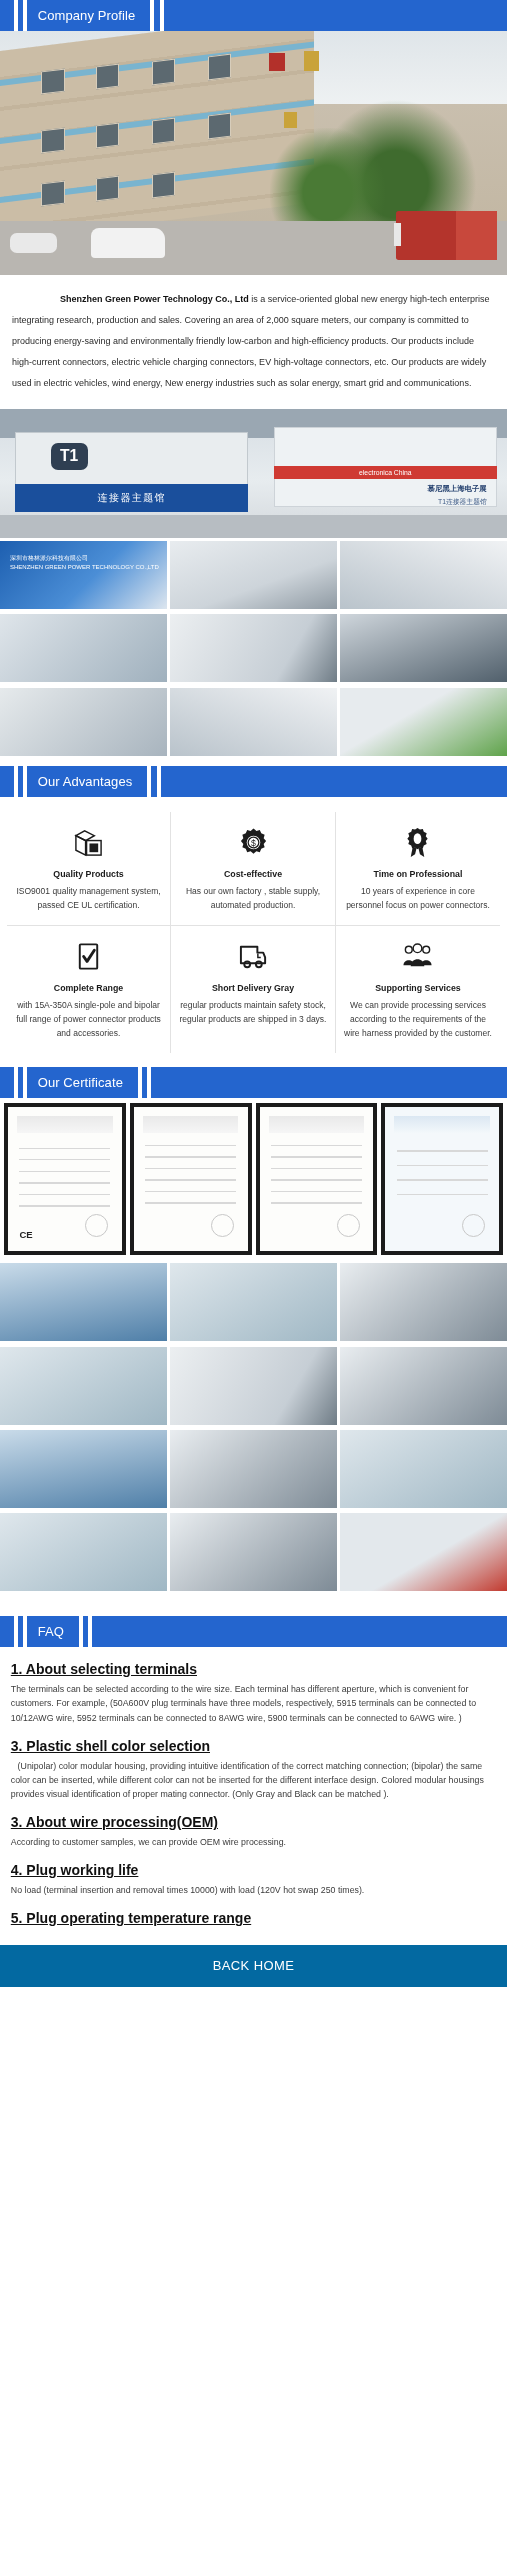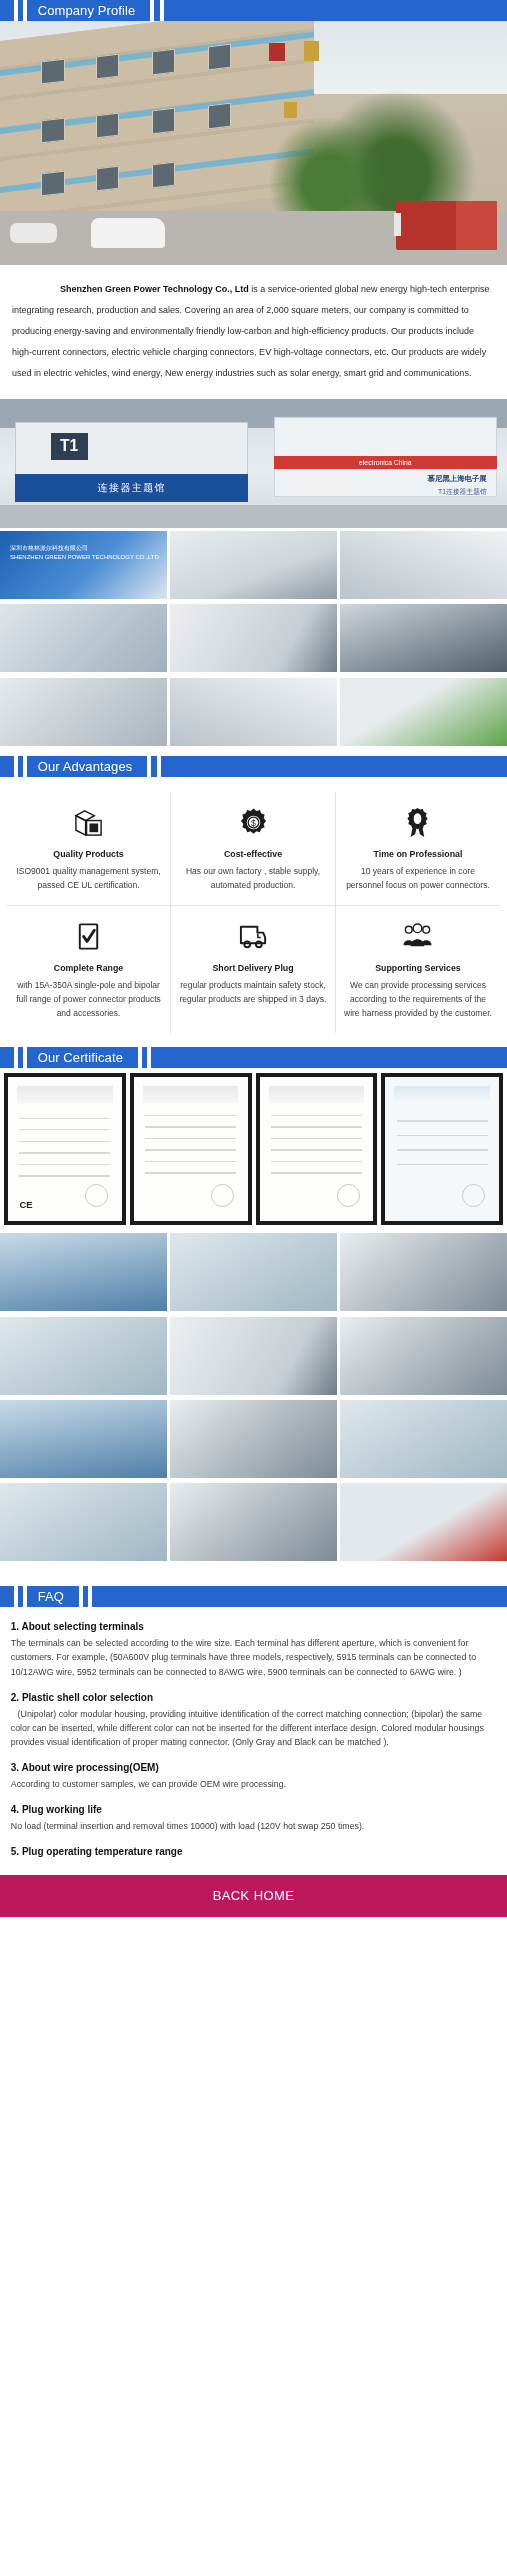--- a/index.html
+++ b/index.html
@@ -5,21 +5,21 @@
   * { box-sizing: border-box; margin: 0; padding: 0; }
   html, body {
     width: 507px;
     background: #ffffff;
     font-family: "Liberation Sans", sans-serif;
   }
   .page { width: 507px; position: relative; overflow: hidden; }
 
   
   .sec-bar {
-    height: 21px;
+    height: 31px;
     background: #2465ce;
     display: flex;
     align-items: stretch;
     width: 100%;
   }
   .sb-gap { width: 4px; background: #ffffff; }
   .sb-stub { width: 13.5px; background: #2465ce; }
   .sb-label {
     background: #2465ce;
     color: #ffffff;
@@ -55,21 +55,21 @@
   .bldg .truckcab { position:absolute; bottom:6%; right:2%; width:41px; height:49px; background:#c8483c; }
   .bldg .signA { position:absolute; top:9%; left:53%; width:16px;height:17.6px; background:#b3302a; }
   .bldg .signB { position:absolute; top:8%; left:60%; width:15px;height:20px; background:#c9a33a; }
   .bldg .signC { position:absolute; top:33%; left:56%; width:13.5px;height:16px; background:#c9a33a; }
   .bldg .person { position:absolute; bottom:12%; right:21%; width:6.8px; height:23px; background:#e8e8e8; }
 
   
   .expo { height: 129px; background: linear-gradient(#d6dde3, #e7ecef 55%, #d3d8dc 100%); }
   .expo .roof { position:absolute; left:0; top:0; width:100%; height:22%; background:#9aa7b2; }
   .expo .booth { position:absolute; left:3%; top:18%; width:46%; height:58%; background:#e9edef; border:0.7px solid #c2c9ce; }
-  .expo .t1 { position:absolute; left:10%; top:26%; width:37px; height:27px; background:#2f3f52; color:#fff; font-size:15.6px; display:flex; align-items:center; justify-content:center; font-weight:bold;}
+  .expo .t1 { position:absolute; left:10%; top:26%; width:37px; height:27px; background:#2f3f52; color:#fff; font-size:15.6px; display:flex; align-items:center; justify-content:center; font-weight:bold;border-radius:7px;}
   .expo .cnband { position:absolute; left:3%; top:58%; width:46%; height:22%; background:#1a4f9c; }
   .expo .right { position:absolute; right:2%; top:14%; width:44%; height:62%; background:#eef2f4; border:0.7px solid #cdd3d8; }
   .expo .redbar { position:absolute; right:2%; top:44%; width:44%; height:10%; background:#cf3a33; }
   .expo .flr { position:absolute; left:0; bottom:0; width:100%; height:18%; background:#b7bdc2; }
 
   
   .strip { display: flex; gap: 2.7px; padding: 2.7px 0; }
   .strip > div { flex: 1; height: 68px; position: relative; overflow: hidden; }
   .ph-a { background: linear-gradient(135deg,#1d5fb0,#4b8ed6 55%,#dde6ef); }
   .ph-b { background: linear-gradient(160deg,#e8ecef,#cdd4da 60%,#8f9aa3); }
@@ -127,32 +127,32 @@
   .cert-red { position:absolute; left:0; top:0; width:100%; height:100%;
      background: linear-gradient(#fff 0 10%, #fff 100%); }
   .cert-red .band { position:absolute; left:0; top:0; width:100%; height:12%; background:#c0392b; }
   .cert-red .cnt { position:absolute; left:50%; transform:translateX(-50%); top:18%;
      font-size:8px; color:#c0392b; font-weight:bold; letter-spacing:1.4px;}
   .cert .ce { position:absolute; left:10%; bottom:8%; font-size:9.5px; font-weight:bold; color:#222; }
 
   
   .faq { padding: 12px 10.8px 13.5px 10.8px; }
   .faq h3 {
-    font-size: 10px; font-weight: bold; color: #111;
-    margin: 0 0 2px 0; line-height: 1.5;
+    font-size: 14px; font-weight: bold; color: #111;
+    margin: 0 0 2px 0; line-height: 1.5; text-decoration: underline;
   }
   .faq p {
     font-size: 8.8px; color: #3b3b3b; line-height: 1.62;
     margin: 0 0 10.8px 0;
   }
   .faq .indent { text-indent: 6.8px; }
 
   
   .backhome {
-    height: 42px; background: #be185d; color: #ffffff;
+    height: 42px; background: #0369a1; color: #ffffff;
     display: flex; align-items: center; justify-content: center;
     font-size: 13px; letter-spacing: 0.4px;
   }
 </style>
 </head>
 <body>
 
 <div class="page">
 
   <div class="sec-bar">
@@ -309,21 +309,21 @@
 
       <div class="adv-cell">
         <div class="adv-icon">
           <svg viewBox="0 0 64 64">
             <path d="M6 12 L40 12 L40 24 L52 24 L56 34 L56 46 L6 46 Z" fill="none" stroke="#1c1c1c" stroke-width="4" stroke-linejoin="round"></path>
             <circle cx="19" cy="48" r="6" fill="none" stroke="#1c1c1c" stroke-width="4"></circle>
             <circle cx="43" cy="48" r="6" fill="none" stroke="#1c1c1c" stroke-width="4"></circle>
             <path d="M41 26 L41 34 L47 34" fill="none" stroke="#1c1c1c" stroke-width="3"></path>
           </svg>
         </div>
-        <div class="adv-title">Short Delivery Plug</div>
+        <div class="adv-title">Short Delivery Gray</div>
         <div class="adv-desc">regular products maintain safety stock, regular products are shipped in 3 days.</div>
       </div>
 
       <div class="adv-cell">
         <div class="adv-icon">
           <svg viewBox="0 0 64 64">
             <circle cx="14" cy="18" r="7" fill="none" stroke="#1c1c1c" stroke-width="3"></circle>
             <circle cx="50" cy="18" r="7" fill="none" stroke="#1c1c1c" stroke-width="3"></circle>
             <circle cx="32" cy="15" r="9" fill="none" stroke="#1c1c1c" stroke-width="3"></circle>
             <path d="M3 50 C3 36 25 36 25 50 Z" fill="#1c1c1c"></path>
@@ -430,21 +430,21 @@
     <div class="sb-gap"></div>
     <div class="sb-stub" style="width:5.4px"></div>
     <div class="sb-gap"></div>
     <div class="sb-rest"></div>
   </div>
 
   <div class="faq">
     <h3>1. About selecting terminals</h3>
     <p>The terminals can be selected according to the wire size. Each terminal has different aperture, which is convenient for customers. For example, (50A600V plug terminals have three models, respectively, 5915 terminals can be connected to 10/12AWG wire, 5952 terminals can be connected to 8AWG wire, 5900 terminals can be connected to 6AWG wire. )</p>
 
-    <h3>2. Plastic shell color selection</h3>
+    <h3>3. Plastic shell color selection</h3>
     <p class="indent">(Unipolar) color modular housing, providing intuitive identification of the correct matching connection; (bipolar) the same color can be inserted, while different color can not be inserted for the different interface design. Colored modular housings provides visual identification of proper mating connector. (Only Gray and Black can be matched ).</p>
 
     <h3>3. About wire processing(OEM)</h3>
     <p>According to customer samples, we can provide OEM wire processing.</p>
 
     <h3>4. Plug working life</h3>
     <p>No load (terminal insertion and removal times 10000) with load (120V hot swap 250 times).</p>
 
     <h3>5. Plug operating temperature range</h3>
   </div>

